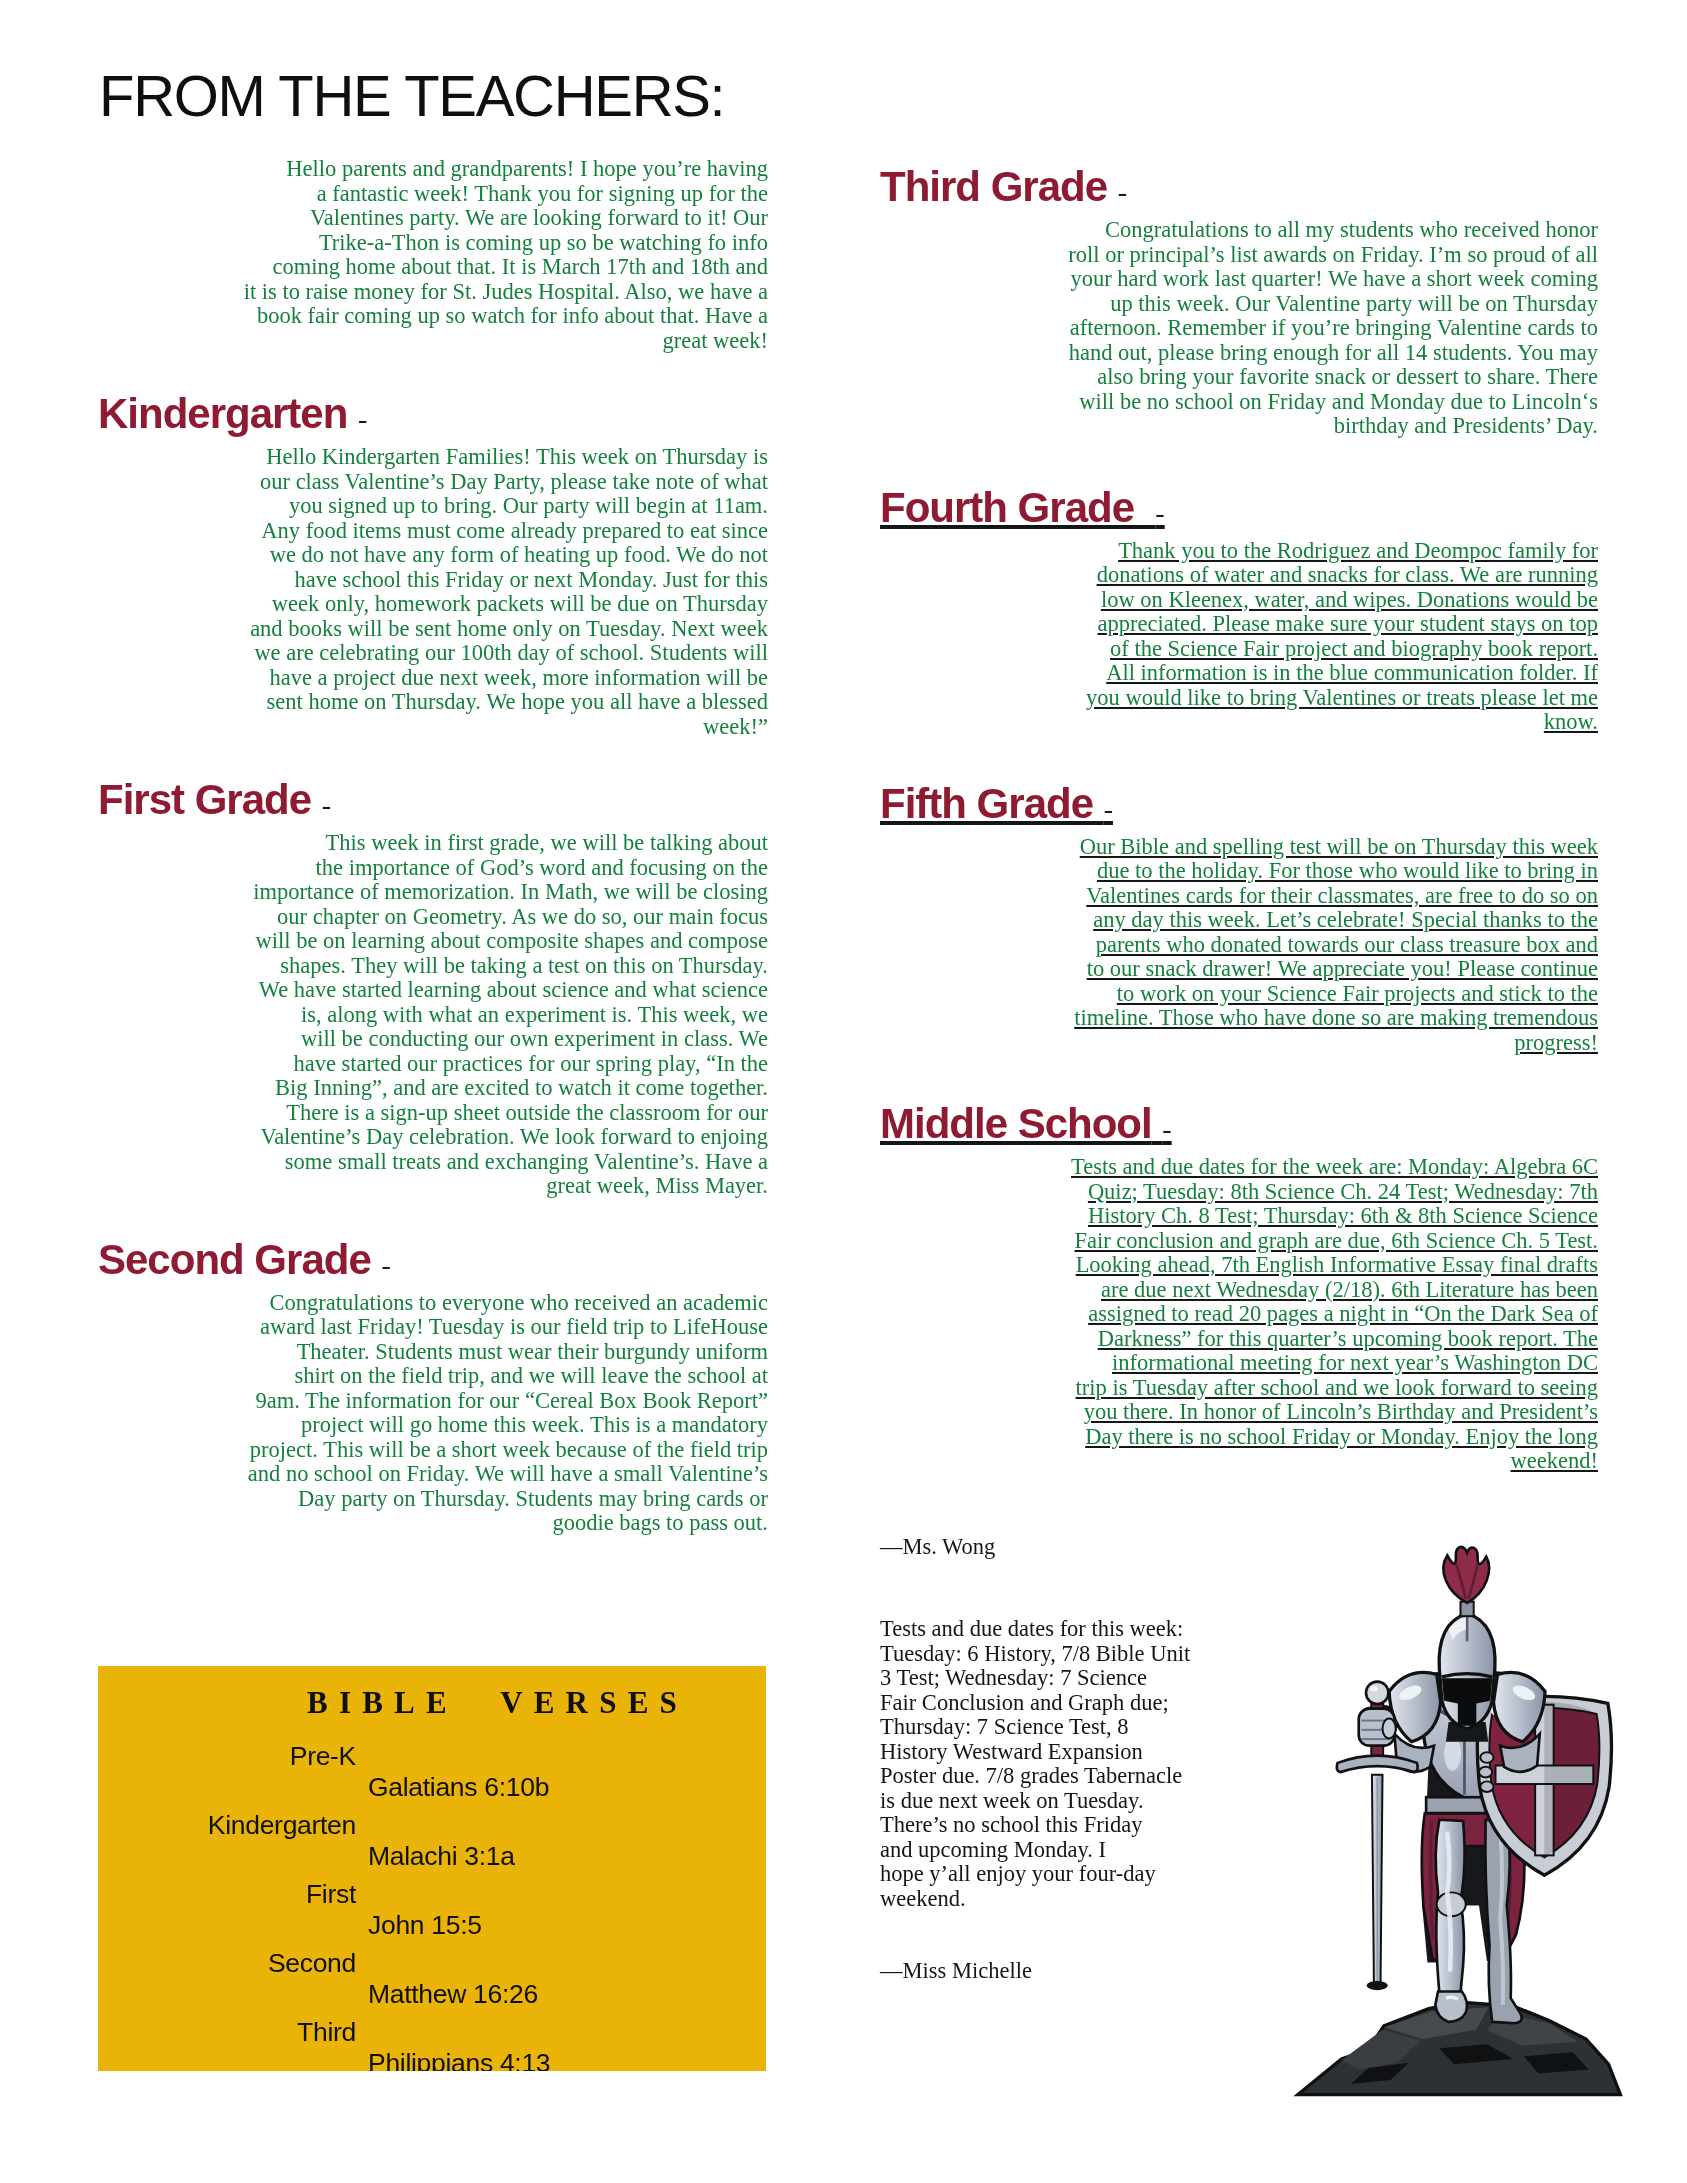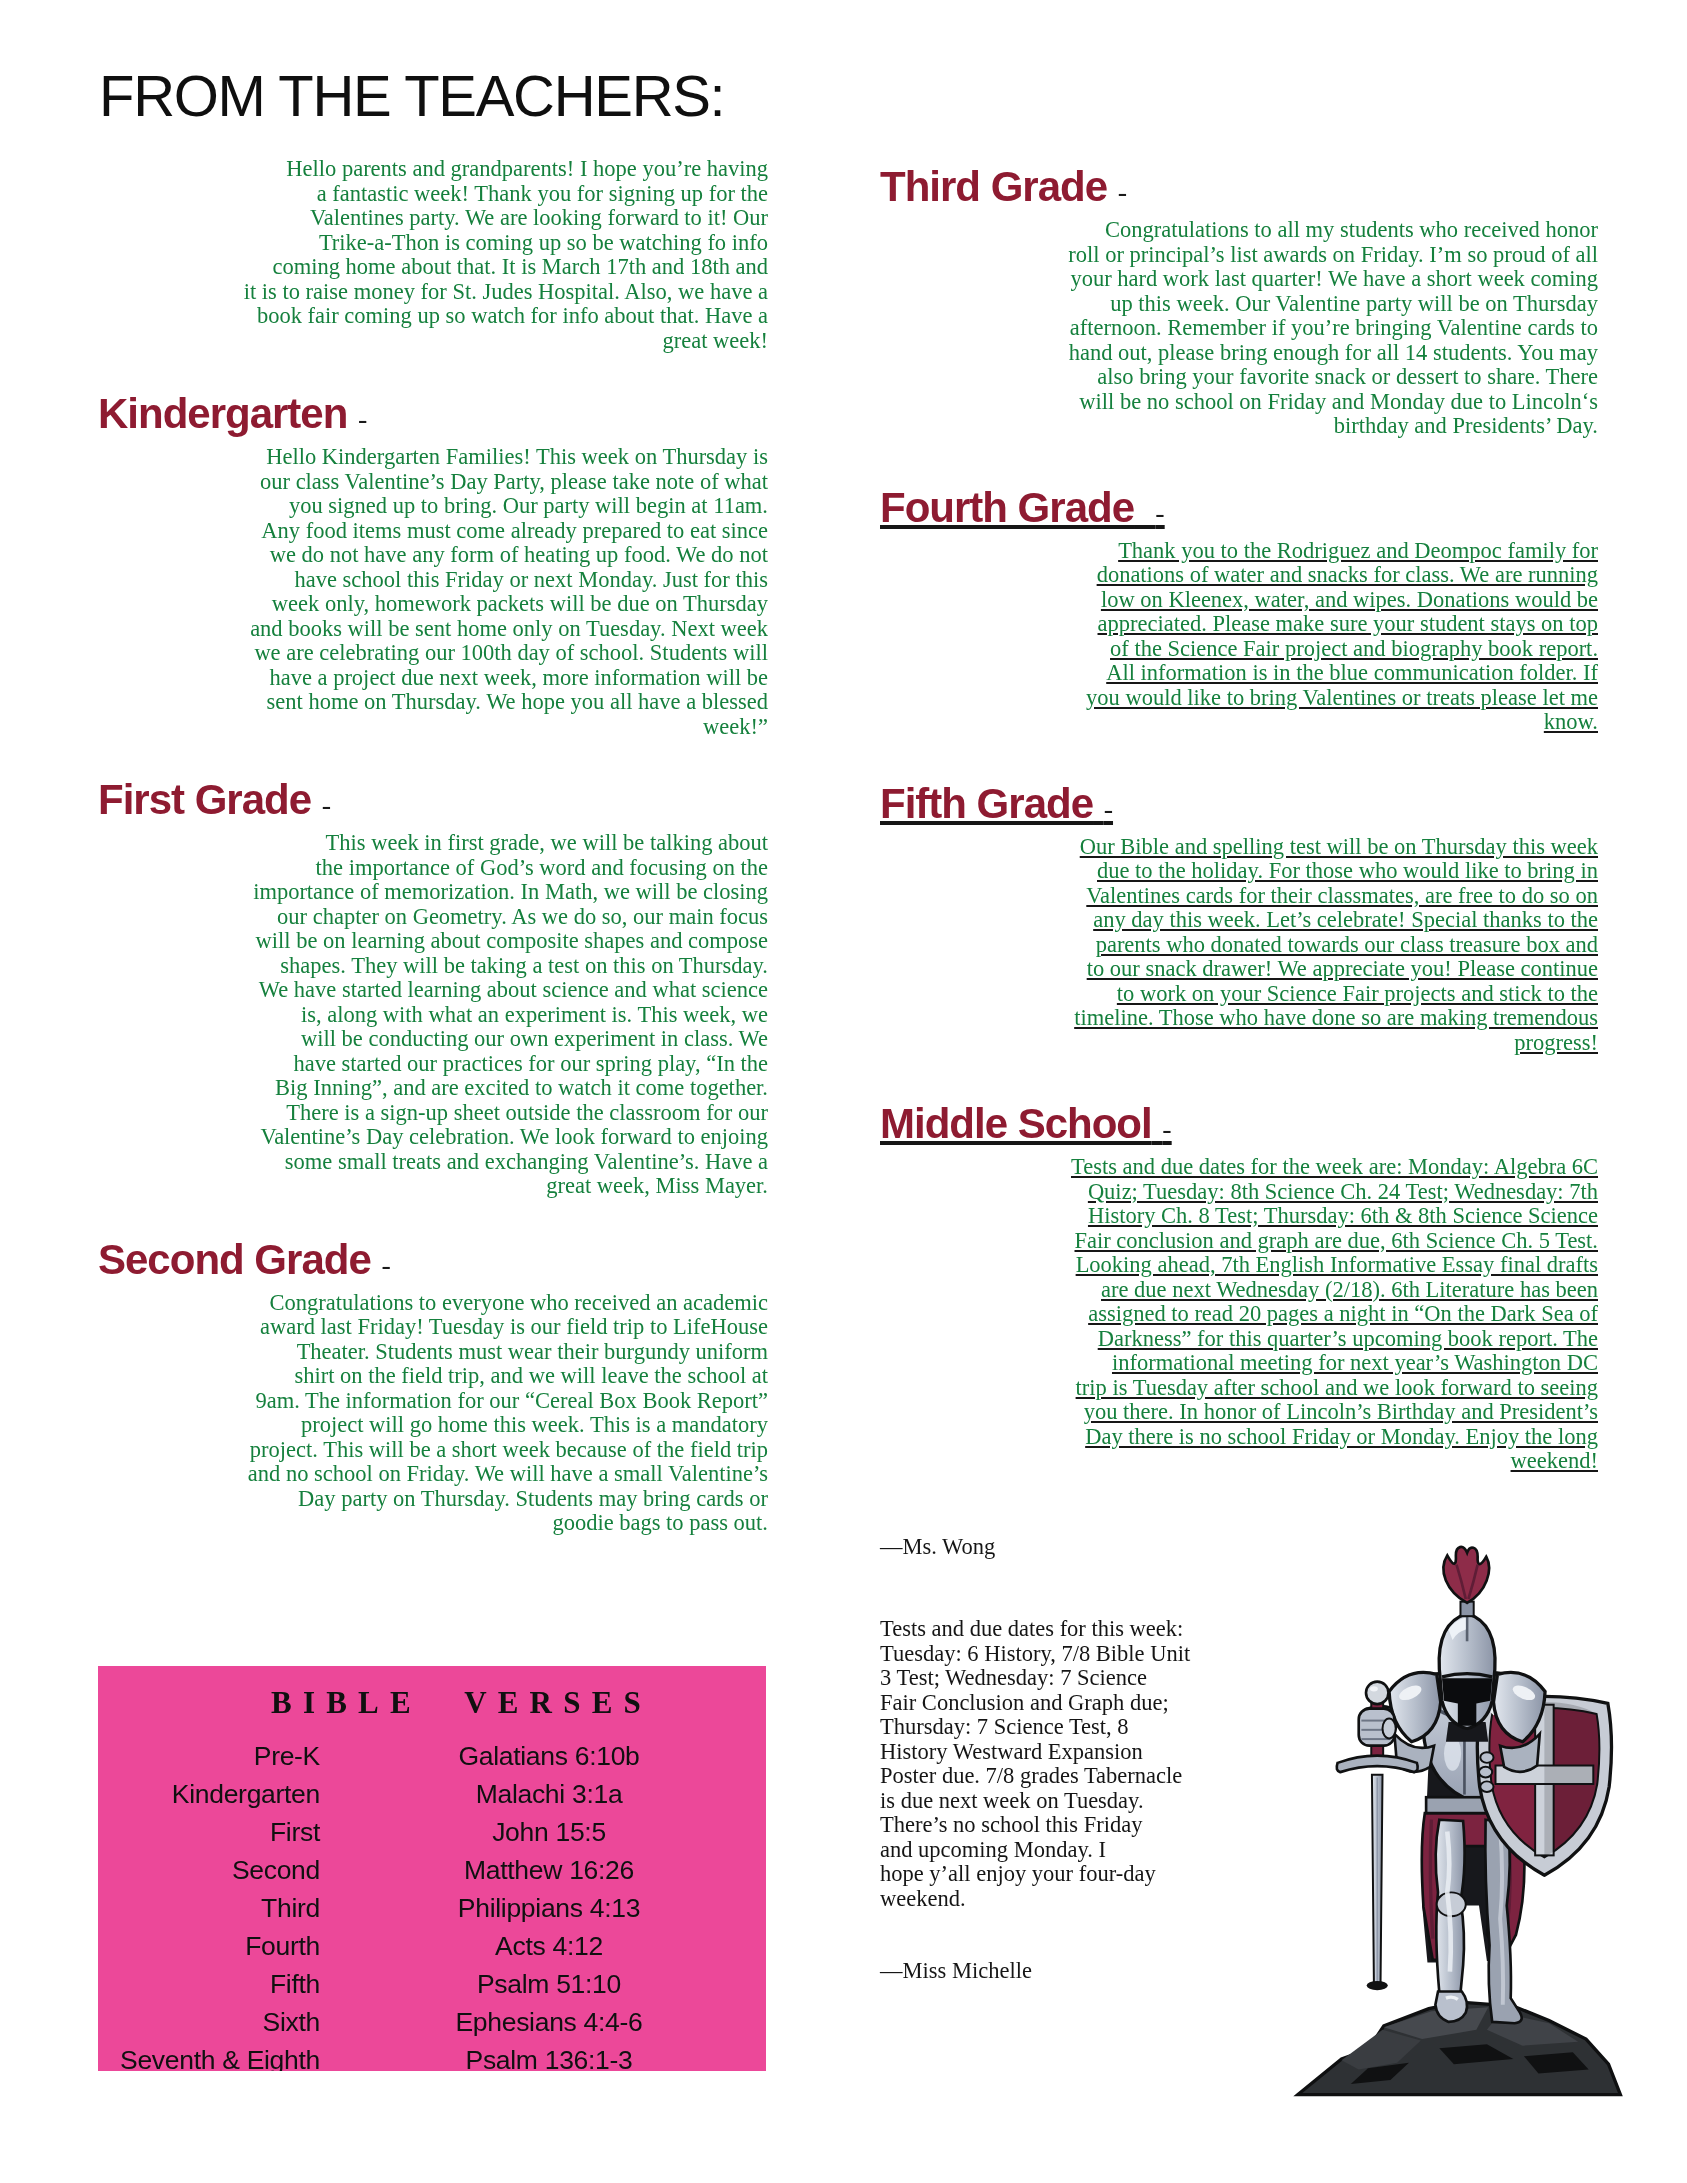--- a/index.html
+++ b/index.html
@@ -25,34 +25,34 @@
   }
   .sec .body {
     margin:0; font-size:22.5px; line-height:24.5px; white-space:pre-line; color:#15803d;text-align:right;
   }
   .col-left  .sec + .sec { margin-top:38px; }
   .col-right .sec + .sec { margin-top:46px;text-decoration:underline; }
   .sig  { margin:61px 0 0 0; font-size:22.5px; line-height:24.5px; }
   .knight-note { margin:58px 0 0 0; width:450px; font-size:22.5px; line-height:24.5px; white-space:pre-line; color:#151515; }
   .sig2 { margin:48px 0 0 0; font-size:22.5px; line-height:24.5px; }
   .bible-box {
-    margin-top:130px; width:668px; height:405px; background:#ec4899;
-    box-sizing:border-box; padding-top:20px; overflow:hidden;
+    margin-top:130px; width:668px; height:405px; background:#eab308;
+    box-sizing:border-box; padding-top:20px; overflow:hidden;padding-left:36px;
   }
   .bv-title {
     margin:0 0 17px 173px; font-family:"Liberation Serif", serif; font-weight:700;
     font-size:31px; line-height:1.1; letter-spacing:11.2px; word-spacing:24px; color:#101010;
   }
   .bv-rows {
     display:grid; grid-template-columns:222px auto; column-gap:12px;
     font-family:"Liberation Sans", sans-serif; font-size:26.5px; line-height:38px;
     letter-spacing:-0.3px; color:#101010;
   }
   .bv-grade { text-align:right; white-space:nowrap; }
-  .bv-verse { text-align:center;  white-space:nowrap; }
+  .bv-verse { text-align:left;  white-space:nowrap;margin-top:31px; }
   .knight { position:absolute; left:1290px; top:1535px; width:337px; height:576px; }
   .knight svg { width:100%; height:100%; display:block; }
 </style>
 </head>
 <body>
 
 <div class="page">
 
   <h1 class="page-title">FROM THE TEACHERS:</h1>
 

